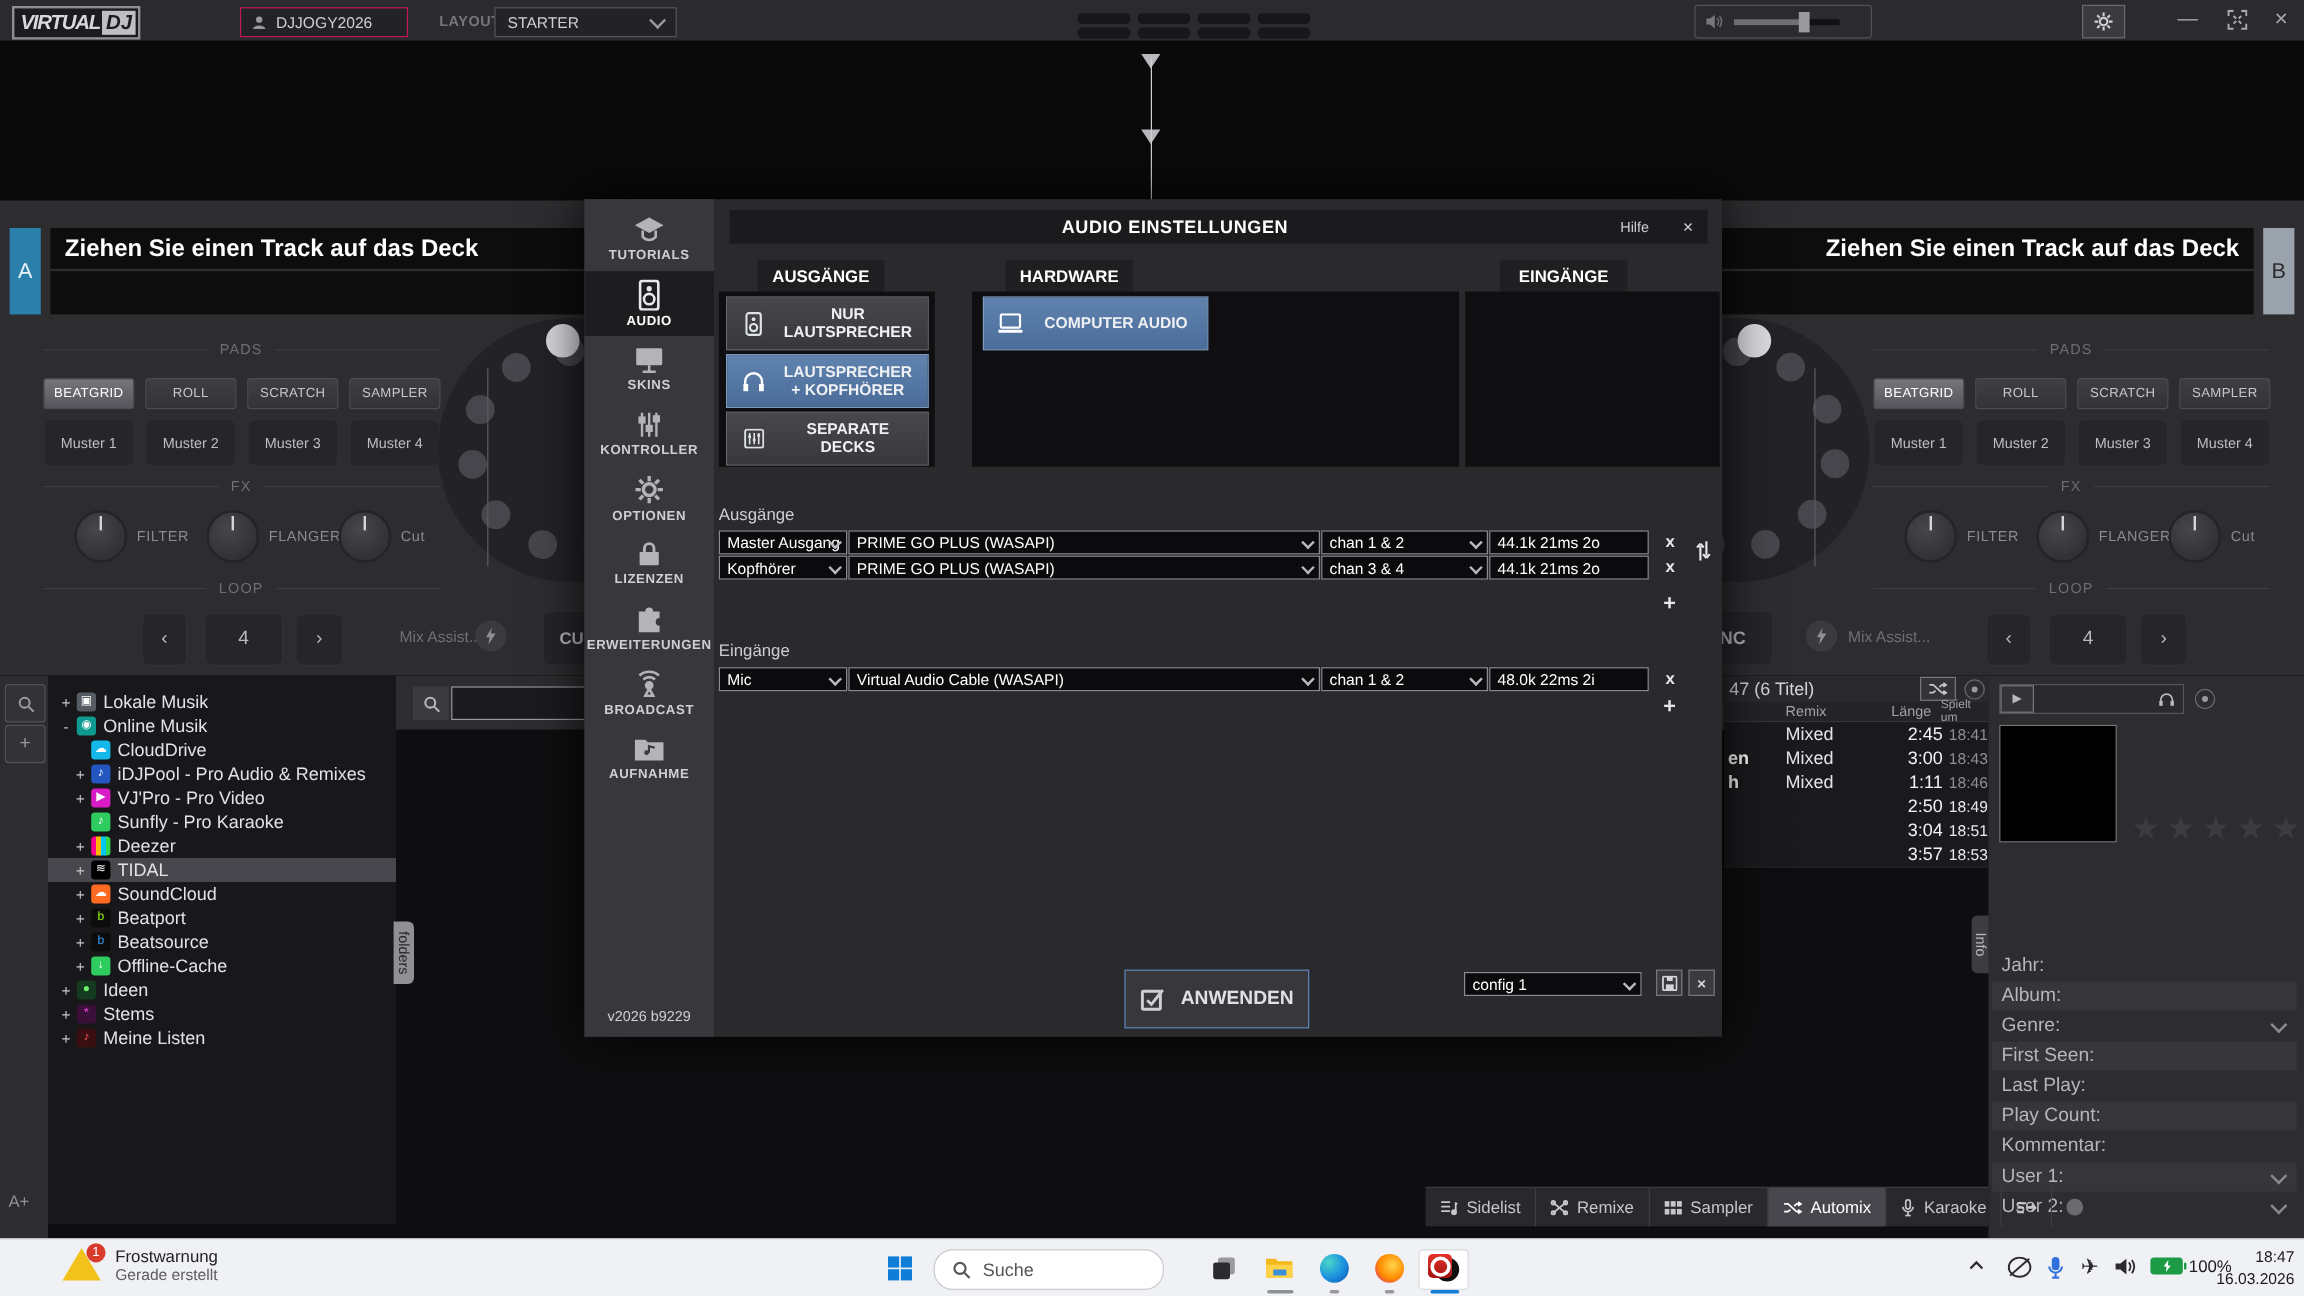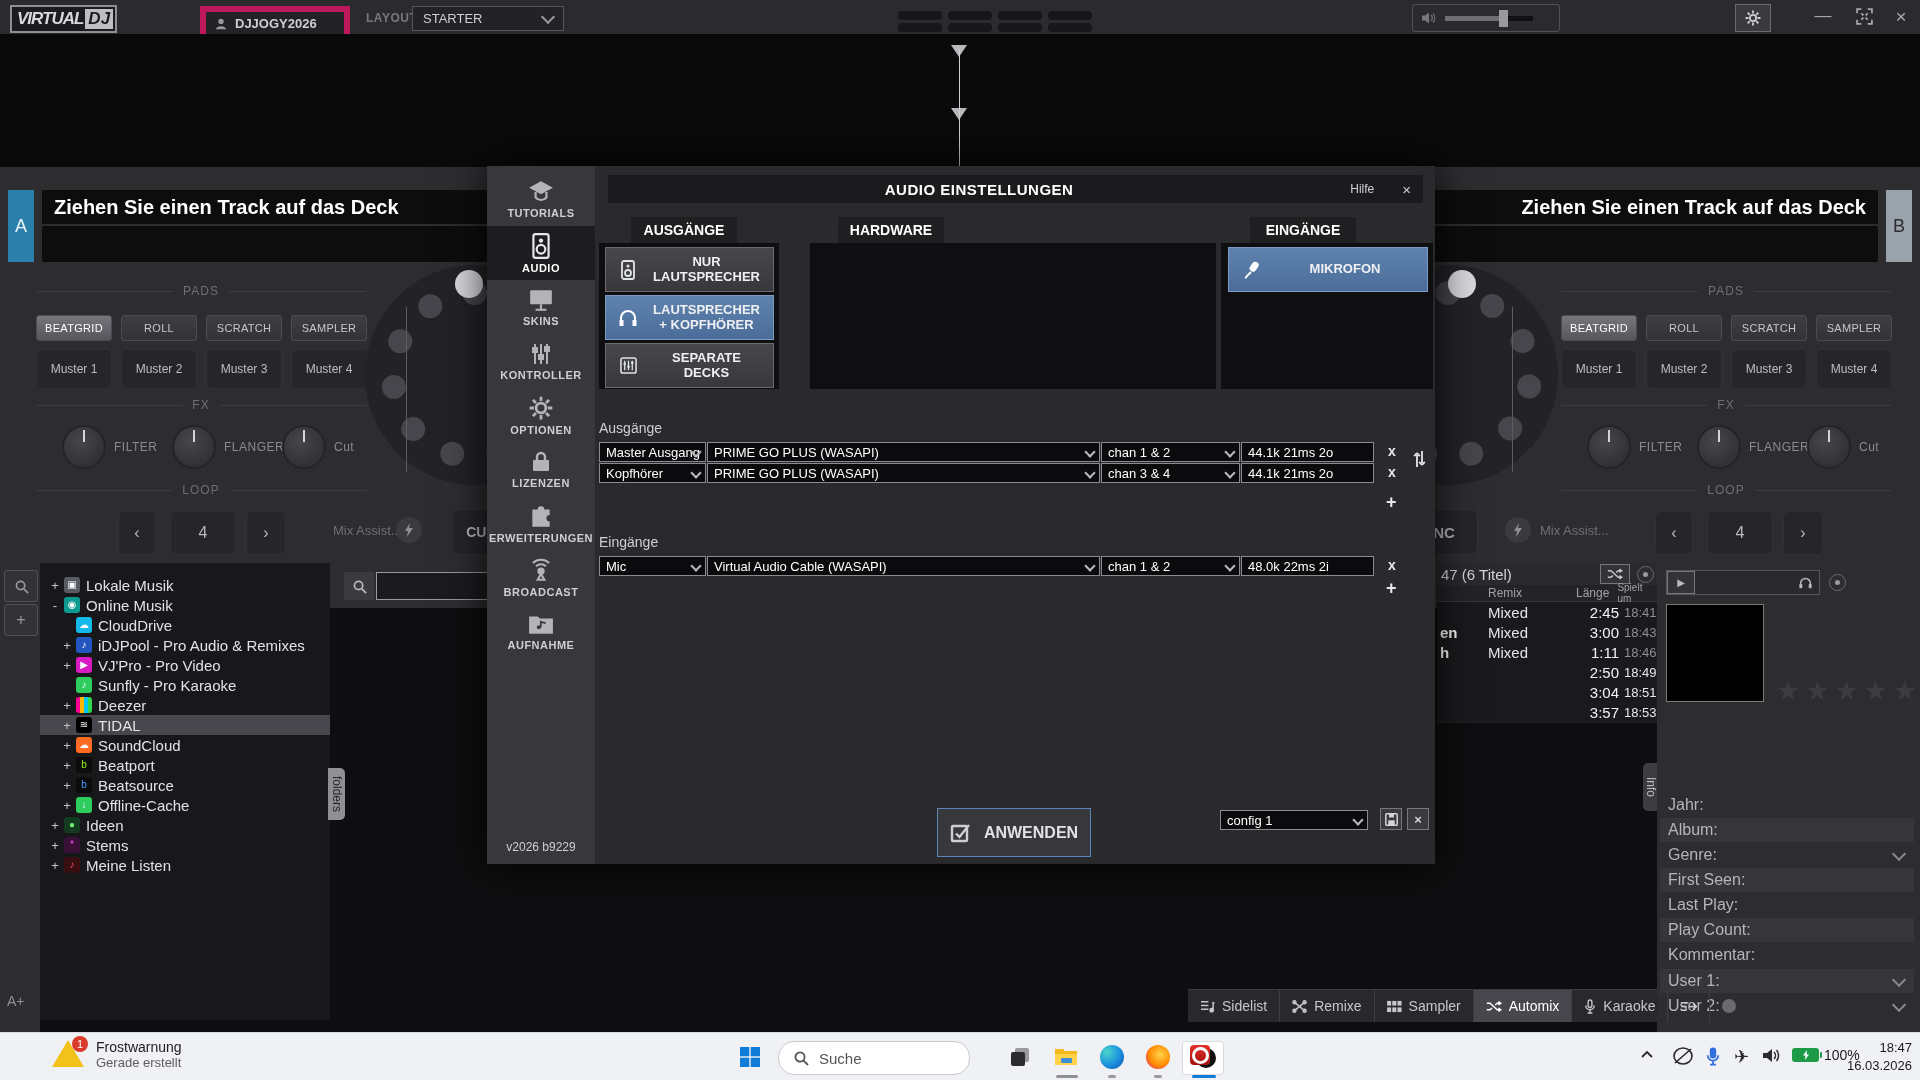--- a/index.html
+++ b/index.html
@@ -8,21 +8,21 @@
        -webkit-font-smoothing:antialiased;}
   .abs{position:absolute;}
   .row{display:flex;align-items:center;}
   svg{display:block;}
 
   
   #topbar{left:0;top:0;width:1920px;height:34px;background:#2b2b2e;}
   .logo{left:10px;top:5px;height:24px;display:flex;align-items:center;border:2px solid #8f8f93;padding:0 2px 0 5px;background:#1c1c1f;}
   .logo .l1{color:#d9d9dc;font-weight:bold;font-style:italic;font-size:17px;letter-spacing:-1px;}
   .logo .l2{background:#bfbfc3;color:#1c1c1f;font-weight:bold;font-style:italic;font-size:17px;padding:0 3px;margin-left:2px;}
-  .userbtn{left:200px;top:6px;width:130px;height:23px;background:#232326;border:6px solid #be185d;color:#cfcfd3;font-size:13px;display:flex;align-items:center;gap:7px;padding-left:8px;font-weight:bold;}
+  .userbtn{left:200px;top:6px;width:130px;height:23px;background:#232326;border:1px solid #be185d;color:#cfcfd3;font-size:13px;display:flex;align-items:center;gap:7px;padding-left:8px;}
   .laylab{left:366px;top:11px;color:#77777c;font-size:12px;font-weight:bold;letter-spacing:.5px;}
   .layselect{left:412px;top:6px;width:130px;height:23px;background:#232326;border:1px solid #55555a;color:#cfcfd3;font-size:13px;display:flex;align-items:center;justify-content:space-between;padding:0 10px;}
   .chev{width:8px;height:8px;border-right:2px solid #9a9a9e;border-bottom:2px solid #9a9a9e;transform:rotate(45deg);margin-top:-4px;}
   .wblock{position:absolute;width:44px;height:9px;border-radius:4px;background:#17171a;}
   .volbox{left:1412px;top:4px;width:130px;height:26px;border:1px solid #515156;border-radius:3px;display:flex;align-items:center;padding:0 8px;gap:8px;}
   .voltrack{position:relative;width:88px;height:5px;background:#111114;}
   .voltrack .fill{position:absolute;left:0;top:0;height:5px;width:58px;background:#6e6e73;}
   .voltrack .thumb{position:absolute;left:54px;top:-6px;width:9px;height:17px;background:#9a9a9e;}
   .gearbtn{left:1735px;top:4px;width:34px;height:26px;border:1px solid #6a6a6f;background:#3a3a3f;display:flex;align-items:center;justify-content:center;}
   .winbtn{top:6px;color:#a9a9ad;font-size:17px;width:30px;text-align:center;cursor:default;}
@@ -664,30 +664,30 @@
           <rect x="1" y="1" width="16" height="16" rx="2" fill="none" stroke="#dfe3e8" stroke-width="1.6"></rect>
           <path d="M5 4v10M9 4v10M13 4v10" stroke="#dfe3e8" stroke-width="1.4"></path>
           <rect x="3.8" y="6" width="2.4" height="2.4" fill="#dfe3e8"></rect>
           <rect x="7.8" y="9" width="2.4" height="2.4" fill="#dfe3e8"></rect>
           <rect x="11.8" y="5" width="2.4" height="2.4" fill="#dfe3e8"></rect>
         </svg>
       </span>
     <span class="blab">SEPARATE DECKS</span>
   </div>
 
-
-  <div class="bigbtn selected" style="left:741px;top:81px;width:198px">
+  <div class="bigbtn selected" style="left:332px;top:81px;width:186px">
     <span class="bic">
-        <svg width="18" height="18" viewBox="0 0 18 18" stroke="#fff" stroke-width="1.8" fill="none">
-          <rect x="10" y="1" width="5" height="9" rx="2.5" transform="rotate(35 12 5)" fill="#fff"></rect>
-          <path d="M4 16l5-5M3 17l2-1"></path>
+        <svg width="22" height="18" viewBox="0 0 22 18" stroke="#fff" stroke-width="1.8" fill="none">
+          <rect x="3" y="1" width="16" height="11" rx="1"></rect>
+          <path d="M1 15h20M8 15h6" stroke-width="2.4"></path>
         </svg>
       </span>
-    <span class="blab">MIKROFON</span>
-  </div>
+    <span class="blab">COMPUTER AUDIO</span>
+  </div>
+
 
   <div class="slabel" style="left:112px;top:254px">Ausgänge</div>
 
   <div class="sel" style="left:112px;top:276px;width:107px">
       <span>Master Ausgang</span>
     </div>
   <div class="sel" style="left:220px;top:276px;width:393px">
       <span>PRIME GO PLUS (WASAPI)</span>
     </div>
   <div class="sel" style="left:614px;top:276px;width:139px">

